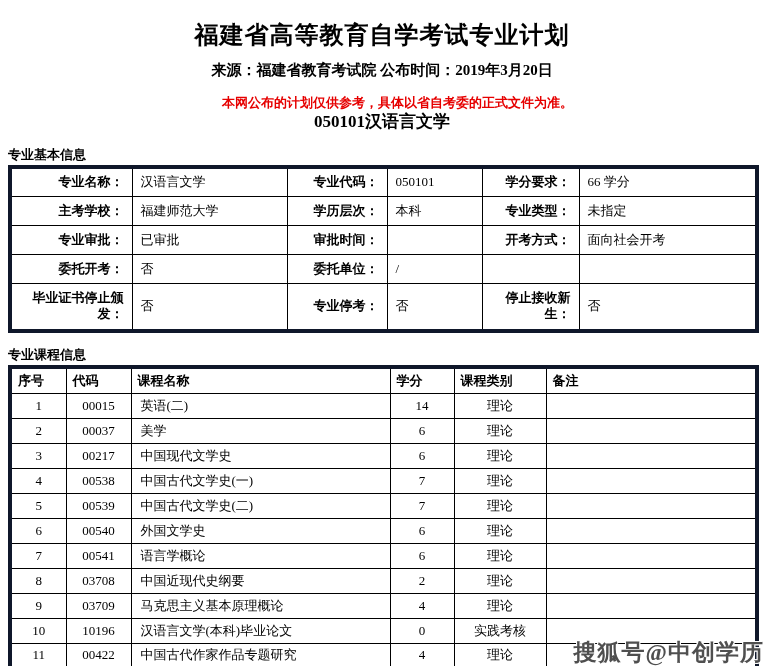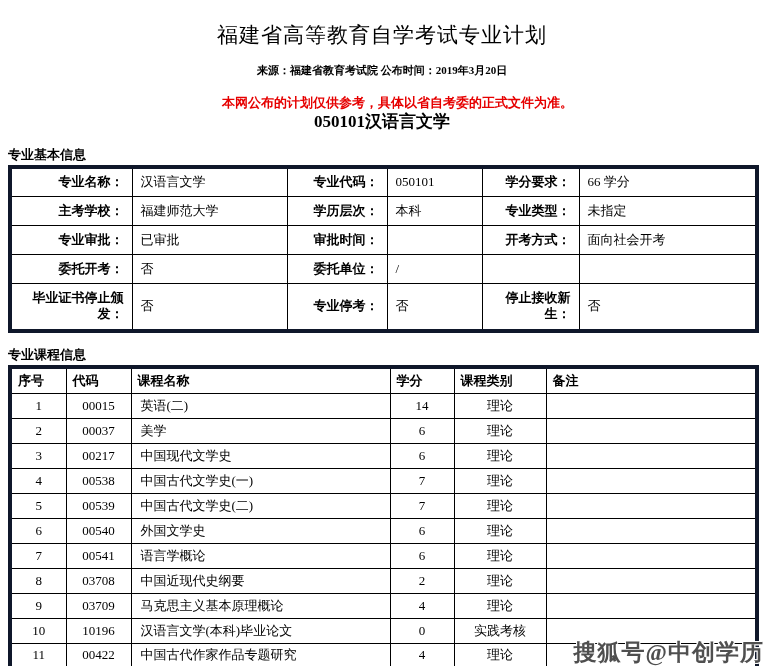--- a/index.html
+++ b/index.html
@@ -8,29 +8,29 @@
     width: 764px; height: 666px;
     background: #ffffff;
     color: #000000;
     font-family: "Liberation Serif", "DejaVu Serif", serif;
     position: relative;
     overflow: hidden;
   }
   .page-title {
     margin: 22px 0 0 0;
     text-align: center;
-    font-size: 21px;
-    font-weight: normal;
+    font-size: 24px;
+    font-weight: bold;
     letter-spacing: 1px;
     line-height: 27px;
   }
   .source-line {
     margin-top: 13px;
     text-align: center;
-    font-size: 11px;
+    font-size: 15px;
     font-weight: bold;
     line-height: 17px;
   }
   .notice {
     margin-top: 15px;
     text-align: center;
     font-size: 13px;
     font-weight: bold;
     line-height: 17px;
     color: var(--notice-red, #e60000);

